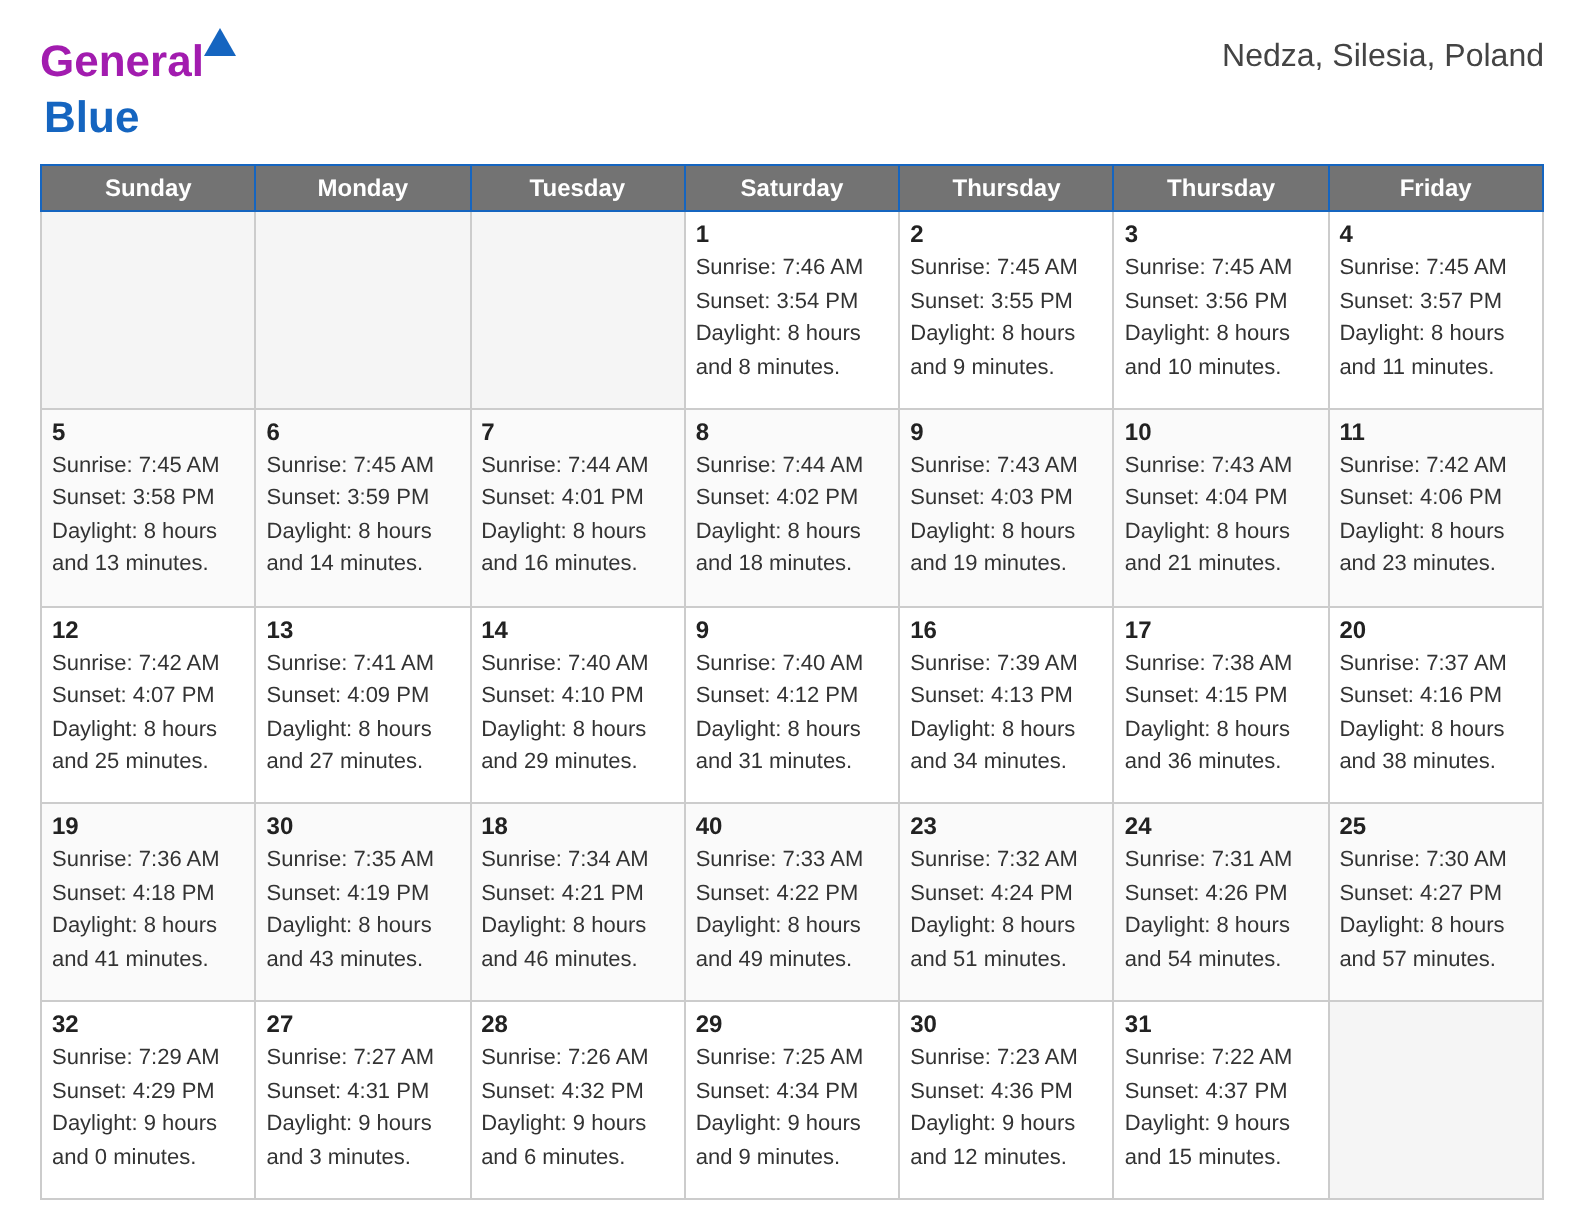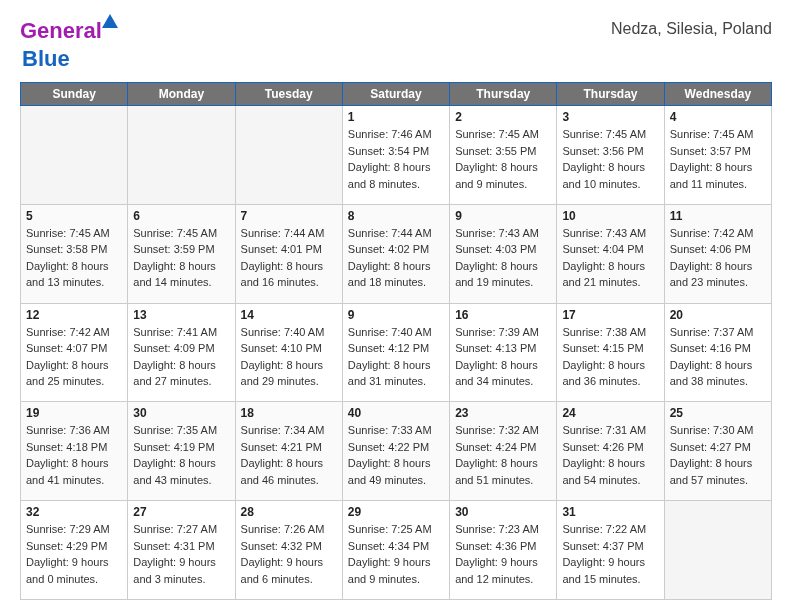--- a/index.html
+++ b/index.html
@@ -111,21 +111,21 @@
 
   <table class="calendar">
     <thead>
       <tr>
       <th>Sunday</th>
           <th>Monday</th>
           <th>Tuesday</th>
           <th>Saturday</th>
           <th>Thursday</th>
           <th>Thursday</th>
-          <th>Wednesday</th>
+          <th>Friday</th>
         </tr>
     </thead>
     <tbody id="calendar-body">
     <tr class="row-odd">
           <td class="empty"></td>
           <td class="empty"></td>
           <td class="empty"></td>
           <td>
             <div class="day-number">1</div>
             <div class="day-info">Sunrise: 7:46 AM<br>Sunset: 3:54 PM<br>Daylight: 8 hours<br>and 8 minutes.</div>

